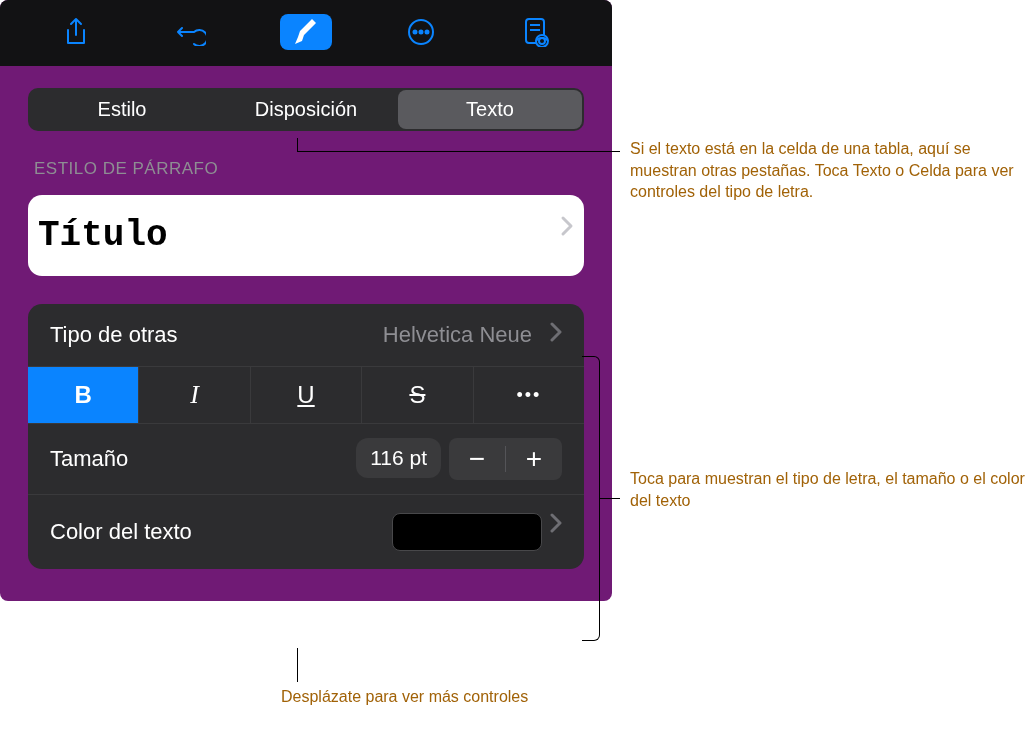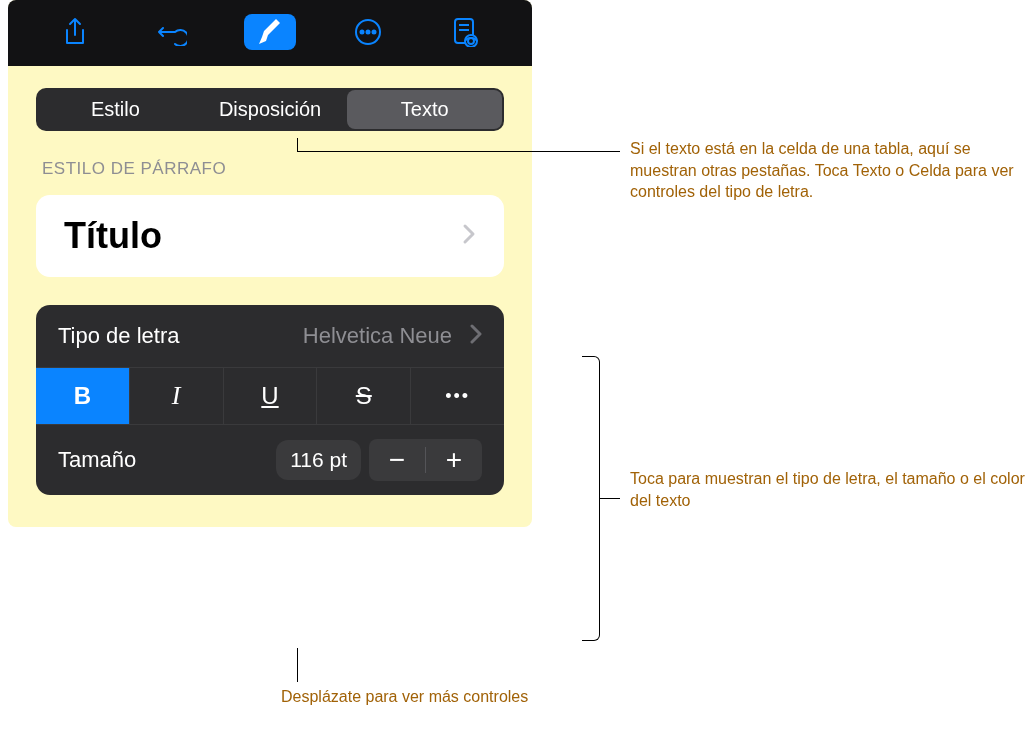--- a/index.html
+++ b/index.html
@@ -8,24 +8,24 @@
       box-sizing: border-box;
     }
     body {
       font-family: -apple-system, BlinkMacSystemFont, "Helvetica Neue", sans-serif;
       background: #fff;
       width: 1027px;
       height: 753px;
       position: relative;
     }
     .panel {
-      width: 524px;
-      background: #fef9c3;
-      position: absolute;
-      left: 8px;
+      width: 612px;
+      background: #701a75;
+      position: absolute;
+      left: 0;
       top: 0;
       border-radius: 8px;
       overflow: hidden;
     }
     .toolbar {
       display: flex;
       justify-content: space-around;
       align-items: center;
       padding: 14px 18px 16px;
       background: #121214;
@@ -66,25 +66,25 @@
       text-transform: uppercase;
       color: #8e8e93;
       font-size: 17px;
       letter-spacing: 0.5px;
       margin: 28px 34px 16px;
     }
     .pstyle-button {
       background: #fff;
       border-radius: 14px;
       margin: 0 28px 28px;
-      padding: 20px 28px;
-      display: flex;
-      align-items: center;
+      padding: 20px 10px;
+      display: flex;
       justify-content: space-between;
       cursor: pointer;
+      font-family: Liberation Mono, monospace;
     }
     .pstyle-label {
       font-size: 36px;
       font-weight: 900;
       color: #000;
     }
     .chevron-r {
       color: #c7c7cc;
     }
     .chevron-r-dim {
@@ -109,21 +109,21 @@
       color: #fff;
       font-size: 22px;
     }
     .row-value {
       color: #8e8e93;
       font-size: 22px;
       margin-right: 10px;
     }
     .row-right {
       display: flex;
-      align-items: center;
+      align-items: flex-start;
       gap: 8px;
     }
     .fmt-row {
       display: flex;
       padding: 0;
       border-bottom: 1px solid #3a3a3c;
     }
     .fmt-btn {
       flex: 1;
       height: 56px;
@@ -258,21 +258,21 @@
     <span class="pstyle-label">Título</span>
     <span class="chevron-r">
       <svg width="14" height="22" viewBox="0 0 14 22" fill="none" stroke="currentColor" stroke-width="3">
           <path d="M3 3 L11 11 L3 19" stroke-linecap="round" stroke-linejoin="round"></path>
         </svg>
     </span>
   </div>
 
   <div class="group">
     <div class="row">
-      <span class="row-label">Tipo de letra</span>
+      <span class="row-label">Tipo de otras</span>
       <div class="row-right">
         <span class="row-value">Helvetica Neue</span>
         <span class="chevron-r-dim">
           <svg width="12" height="20" viewBox="0 0 12 20" fill="none" stroke="currentColor" stroke-width="3">
               <path d="M2 2 L10 10 L2 18" stroke-linecap="round" stroke-linejoin="round"></path>
             </svg>
         </span>
       </div>
     </div>
 
@@ -299,20 +299,31 @@
       <div class="row-right">
         <span class="size-badge">116 pt</span>
         <div class="stepper">
           <div class="stepper-btn">−</div>
           <div class="stepper-div"></div>
           <div class="stepper-btn">+</div>
         </div>
       </div>
     </div>
 
+    <div class="row">
+      <span class="row-label">Color del texto</span>
+      <div class="row-right">
+        <div class="color-swatch" style="background:#000000;width:150px;height:38px;border-radius:8px;border:1px solid #48484a;"></div>
+        <span class="chevron-r-dim">
+          <svg width="12" height="20" viewBox="0 0 12 20" fill="none" stroke="currentColor" stroke-width="3">
+              <path d="M2 2 L10 10 L2 18" stroke-linecap="round" stroke-linejoin="round"></path>
+            </svg>
+        </span>
+      </div>
+    </div>
   </div>
 
   <div style="height:14px"></div>
 </div>
 
 <div class="callout-line" style="left:297px; top:138px; width:1px; height:13px;"></div>
 <div class="callout-line" style="left:297px; top:151px; width:323px; height:1px;"></div>
 <div class="callout" style="left:630px; top:138px;">Si el texto está en la celda de una tabla, aquí se muestran otras pestañas. Toca Texto o Celda para ver controles del tipo de letra.</div>
 
 <div class="bracket" style="left:582px; top:356px; width:18px; height:285px;"></div>

